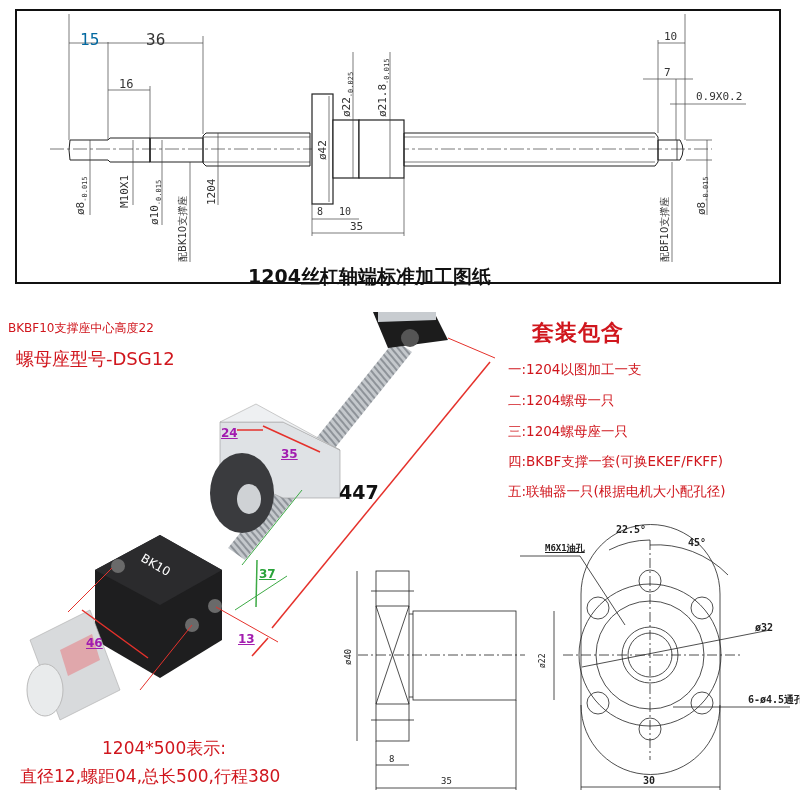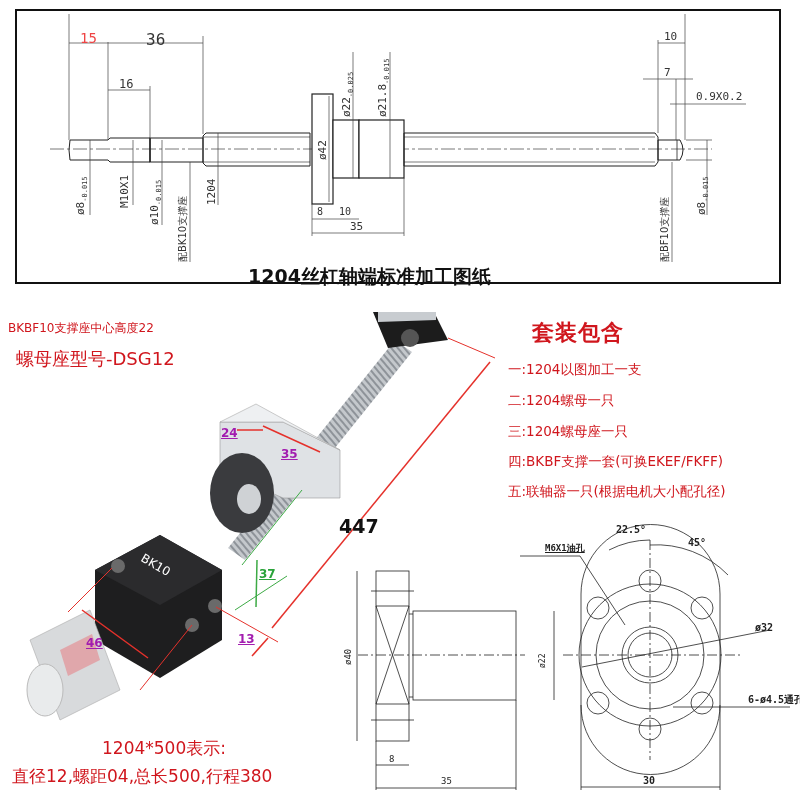--- a/index.html
+++ b/index.html
@@ -7,21 +7,21 @@
   .abs { position:absolute; }
   svg { position:absolute; left:0; top:0; }
   .dim { font-family:"DejaVu Sans Mono", monospace; fill:#333; font-size:10px; }
   .red-txt { color:#d0161d; font-family:"DejaVu Sans", sans-serif; }
   .title-top { font-family:"DejaVu Sans", sans-serif; font-weight:bold; font-size:19px; color:#111; }
   .kit-title { font-weight:bold; font-size:22px; color:#d0161d; letter-spacing:1px; }
   .kit-item { font-size:13.5px; color:#d0161d; white-space:nowrap; }
   .spec { font-size:17px; color:#d0161d; white-space:nowrap; }
   .photo-dim { font-weight:bold; font-size:12px; color:#a21caf; text-decoration:underline; }
   .photo-dim.green { color:#2aa33a; }
-  .big447 { font-weight:bold; font-size:19px; color:#111;margin-top:34px; }
+  .big447 { font-weight:bold; font-size:19px; color:#111; }
 </style>
 </head>
 <body>
 
 <div class="abs" style="left:15px;top:10px;width:365px;height:0;"></div>
 <svg width="800" height="800">
 
   <rect x="16" y="10" width="764" height="273" fill="none" stroke="#111" stroke-width="2"></rect>
 
   <line x1="50" y1="149" x2="712" y2="149" stroke="#555" stroke-width="0.8" stroke-dasharray="14,3,3,3"></line>
@@ -70,21 +70,21 @@
   <line x1="658" y1="43" x2="685" y2="43" stroke="#444" stroke-width="0.7"></line>
   <line x1="643" y1="79" x2="693" y2="79" stroke="#444" stroke-width="0.7"></line>
   <line x1="676" y1="79" x2="676" y2="140" stroke="#444" stroke-width="0.7"></line>
   <line x1="670" y1="104" x2="746" y2="104" stroke="#444" stroke-width="0.7"></line>
   <line x1="672" y1="162" x2="672" y2="262" stroke="#444" stroke-width="0.7"></line>
   <line x1="686" y1="140" x2="712" y2="140" stroke="#444" stroke-width="0.7"></line>
   <line x1="686" y1="160" x2="712" y2="160" stroke="#444" stroke-width="0.7"></line>
   <line x1="707" y1="140" x2="707" y2="215" stroke="#444" stroke-width="0.7"></line>
 </svg>
 
-<div class="abs dim" style="left:80px;top:30px;font-size:14px;color:#ef4444;">15</div>
+<div class="abs dim" style="left:80px;top:30px;font-size:16px;color:#0369a1;">15</div>
 <div class="abs dim" style="left:146px;top:30px;font-size:16px;color:#333;">36</div>
 <div class="abs dim" style="left:119px;top:77px;font-size:12px;color:#333;">16</div>
 
 <div class="abs" style="left:74px;top:170px;transform:rotate(-90deg);transform-origin:left top;width:60px;font:11px 'DejaVu Sans Mono',monospace;color:#333;white-space:nowrap;translate:0 45px;"><span>ø8</span><sub style="font-size:7px">-0.015</sub></div>
 <div class="abs" style="left:118px;top:170px;transform:rotate(-90deg);transform-origin:left top;font:11px 'DejaVu Sans Mono',monospace;color:#333;white-space:nowrap;translate:0 38px;">M10X1</div>
 <div class="abs" style="left:148px;top:170px;transform:rotate(-90deg);transform-origin:left top;font:11px 'DejaVu Sans Mono',monospace;color:#333;white-space:nowrap;translate:0 55px;"><span>ø10</span><sub style="font-size:7px">-0.015</sub></div>
 <div class="abs" style="left:176px;top:170px;transform:rotate(-90deg);transform-origin:left top;font:10px 'DejaVu Sans',sans-serif;color:#333;white-space:nowrap;translate:0 92px;">配BK10支撑座</div>
 <div class="abs" style="left:205px;top:170px;transform:rotate(-90deg);transform-origin:left top;font:11px 'DejaVu Sans Mono',monospace;color:#333;white-space:nowrap;translate:0 35px;">1204</div>
 
 <div class="abs" style="left:316px;top:160px;transform:rotate(-90deg);transform-origin:left top;font:11px 'DejaVu Sans Mono',monospace;color:#333;white-space:nowrap;">ø42</div>
@@ -165,21 +165,21 @@
 </svg>
 <div class="abs" style="left:140px;top:558px;color:#fff;font-size:12px;transform:rotate(30deg);">BK10</div>
 <div class="abs photo-dim" style="left:221px;top:426px;">24</div>
 <div class="abs photo-dim" style="left:281px;top:447px;">35</div>
 <div class="abs big447" style="left:339px;top:481px;">447</div>
 <div class="abs photo-dim green" style="left:259px;top:567px;text-align:right;">37</div>
 <div class="abs photo-dim" style="left:238px;top:632px;">13</div>
 <div class="abs photo-dim" style="left:86px;top:636px;text-align:center;">46</div>
 
 <div class="abs spec" style="left:102px;top:737px;">1204*500表示:</div>
-<div class="abs spec" style="left:12px;top:765px;">直径12,螺距04,总长500,行程380</div>
+<div class="abs spec" style="left:20px;top:765px;">直径12,螺距04,总长500,行程380</div>
 
 <svg width="800" height="800">
   <g stroke="#222" stroke-width="0.8" fill="none">
 
     <rect x="376" y="571" width="33" height="170"></rect>
     <line x1="376" y1="606" x2="409" y2="704"></line>
     <line x1="409" y1="606" x2="376" y2="704"></line>
     <line x1="376" y1="606" x2="409" y2="606"></line>
     <line x1="376" y1="704" x2="409" y2="704"></line>
     <line x1="371" y1="591" x2="414" y2="591"></line>

